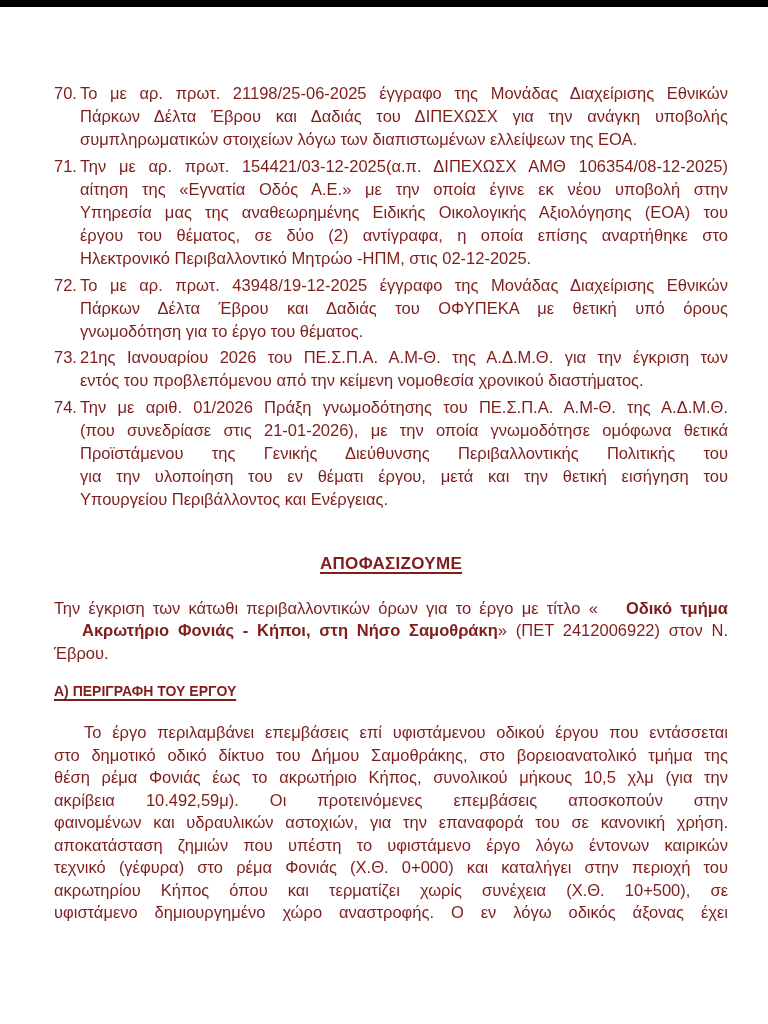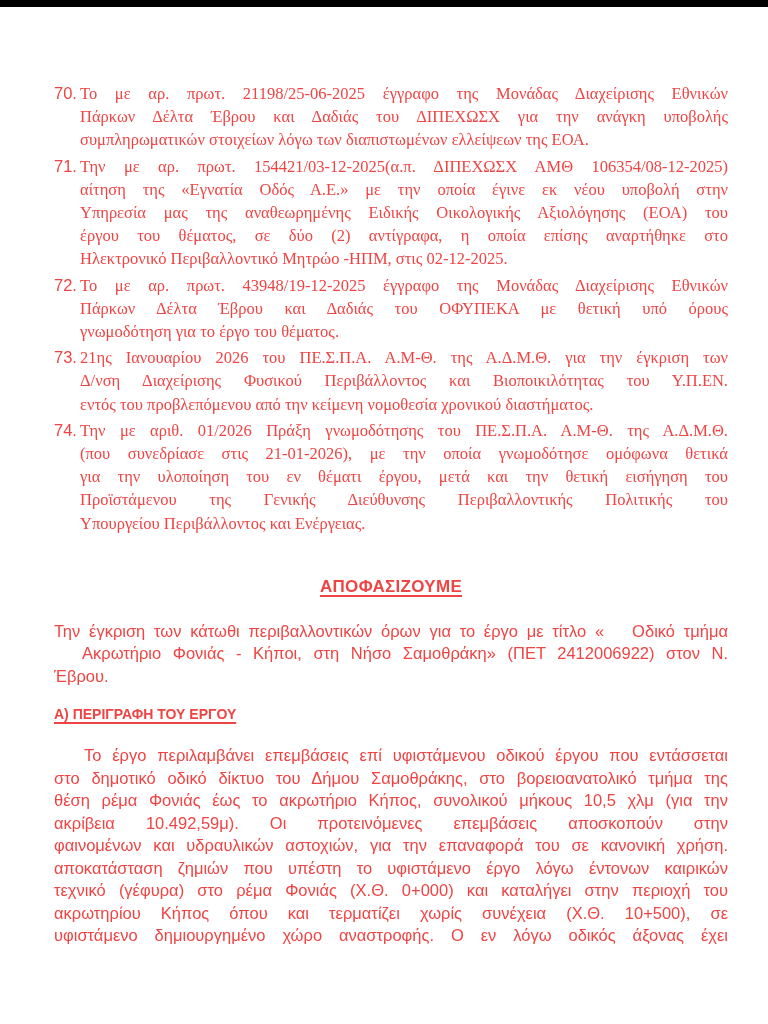--- a/index.html
+++ b/index.html
@@ -2,47 +2,47 @@
 <html lang="el"><head>
 <meta charset="utf-8">
 <style>
   * { margin:0; padding:0; box-sizing:border-box; }
   html, body { background:#ffffff; }
   .page {
     position:relative;
     width:768px; height:1024px;
     overflow:hidden;
     background:#ffffff;
-    color:#ef4444;
+    color:#7f1d1d;
     font-family:"Liberation Sans","DejaVu Sans",sans-serif;
     font-size:16.5px;
   }
   .top-edge {
     position:absolute; top:0; left:0;
     width:768px; height:7px;
     background:#000000;
   }
   .content { padding:82px 40px 0 54px; }
 
   
   .line {
     text-align:justify;
     -moz-text-align-last:justify;
     text-align-last:justify;
     line-height:23.2px;
     white-space:normal;
   }
   .line-last { text-align-last:left; -moz-text-align-last:left; }
   .line-indent { text-indent:30px; }
-  .bold { font-weight:normal;padding-left:28px; }
+  .bold { font-weight:bold;padding-left:28px; }
 
   
   .ref-item { display:flex; margin-bottom:3px; }
   .ref-num { width:26px; flex:none; line-height:23.2px; }
-  .ref-text { flex:1; min-width:0;font-family:Liberation Serif, serif; }
+  .ref-text { flex:1; min-width:0; }
 
   .heading-center {
     margin-top:40px;
     text-align:center;
     font-weight:bold;
     font-size:17px;
     line-height:23px;
     text-decoration:underline;
     text-underline-offset:3px;
     text-decoration-thickness:1.5px;
@@ -94,31 +94,30 @@
           <div class="ref-text">
             <div class="line"><span>Το με αρ. πρωτ. 43948/19-12-2025 έγγραφο της Μονάδας Διαχείρισης Εθνικών</span></div>
             <div class="line"><span>Πάρκων Δέλτα Έβρου και Δαδιάς του ΟΦΥΠΕΚΑ με θετική υπό όρους</span></div>
             <div class="line line-last"><span>γνωμοδότηση για το έργο του θέματος.</span></div>
           </div>
         </div>
         <div class="ref-item">
           <div class="ref-num">73.</div>
           <div class="ref-text">
             <div class="line"><span>21ης Ιανουαρίου 2026 του ΠΕ.Σ.Π.Α. Α.Μ-Θ. της Α.Δ.Μ.Θ. για την έγκριση των</span></div>
-            <div class="line"><span>Δ/νση Διαχείρισης Φυσικού Περιβάλλοντος και Βιοποικιλότητας του Υ.Π.ΕΝ.</span></div>
             <div class="line line-last"><span>εντός του προβλεπόμενου από την κείμενη νομοθεσία χρονικού διαστήματος.</span></div>
           </div>
         </div>
         <div class="ref-item">
           <div class="ref-num">74.</div>
           <div class="ref-text">
             <div class="line"><span>Την με αριθ. 01/2026 Πράξη γνωμοδότησης του ΠΕ.Σ.Π.Α. Α.Μ-Θ. της Α.Δ.Μ.Θ.</span></div>
             <div class="line"><span>(που συνεδρίασε στις 21-01-2026), με την οποία γνωμοδότησε ομόφωνα θετικά</span></div>
+            <div class="line"><span>Προϊστάμενου της Γενικής Διεύθυνσης Περιβαλλοντικής Πολιτικής του</span></div>
             <div class="line"><span>για την υλοποίηση του εν θέματι έργου, μετά και την θετική εισήγηση του</span></div>
-            <div class="line"><span>Προϊστάμενου της Γενικής Διεύθυνσης Περιβαλλοντικής Πολιτικής του</span></div>
             <div class="line line-last"><span>Υπουργείου Περιβάλλοντος και Ενέργειας.</span></div>
           </div>
         </div>
       </div>
 
     <div class="heading-center">ΑΠΟΦΑΣΙΖΟΥΜΕ</div>
 
     <div class="decision-para">
         <div class="line"><span>Την έγκριση των κάτωθι περιβαλλοντικών όρων για το έργο με τίτλο «</span><span class="bold">Οδικό τμήμα</span></div>
         <div class="line"><span class="bold">Ακρωτήριο Φονιάς - Κήποι, στη Νήσο Σαμοθράκη</span><span>» (ΠΕΤ 2412006922) στον Ν.</span></div>

